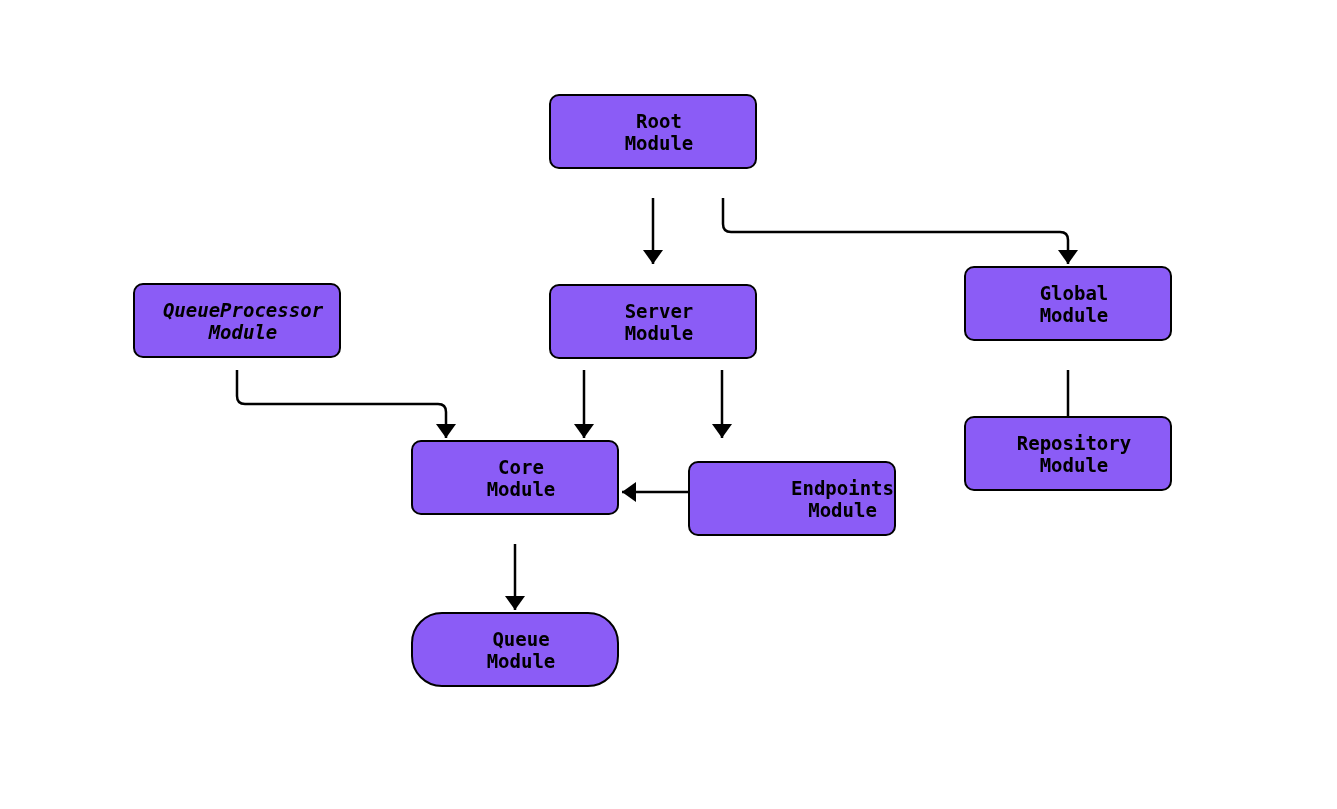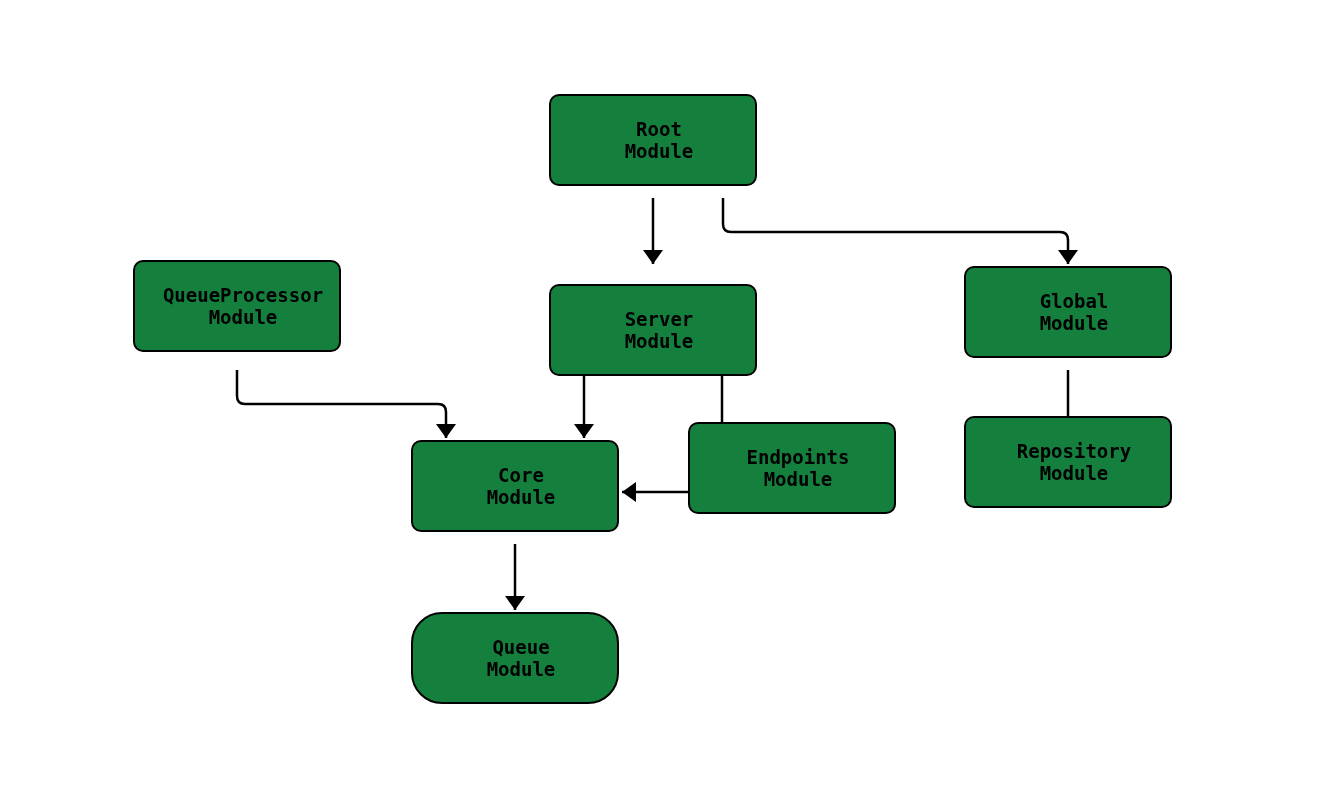--- a/index.html
+++ b/index.html
@@ -24,43 +24,43 @@
   }
   .edge {
     fill: none;
     stroke: #000000;
     stroke-width: 2.5;
   }
   .node {
     position: absolute;
     box-sizing: border-box;
     width: 208px;
-    height: 92px;
-    background: #15803d;
+    height: 75px;
+    background: #8b5cf6;
     border: 2.5px solid #000000;
     border-radius: 10px;
     display: flex;
     align-items: center;
     justify-content: center;
     padding-left: 12px;
   }
   .node-label {
     font-weight: bold;
     font-size: 19px;
     line-height: 22px;
     color: #000000;
     text-align: center;
     white-space: pre-line;
   }
   .n-root          { left: 549px; top: 94px;  }
-  .n-queueproc     { left: 133px; top: 260px; }
+  .n-queueproc     { left: 133px; top: 283px; font-style: italic; }
   .n-server        { left: 549px; top: 284px; }
   .n-global        { left: 964px; top: 266px; justify-content: center; }
   .n-core          { left: 411px; top: 440px; }
-  .n-endpoints     { left: 688px; top: 422px; }
+  .n-endpoints     { left: 688px; top: 461px; justify-content: flex-end; }
   .n-repository    { left: 964px; top: 416px; }
   .n-queue         { left: 411px; top: 612px; border-radius: 31px; }
 </style>
 </head>
 <body>
 
 <div id="canvas">
 
   <svg id="edges" viewBox="0 0 1337 809" xmlns="http://www.w3.org/2000/svg">
     <defs>

